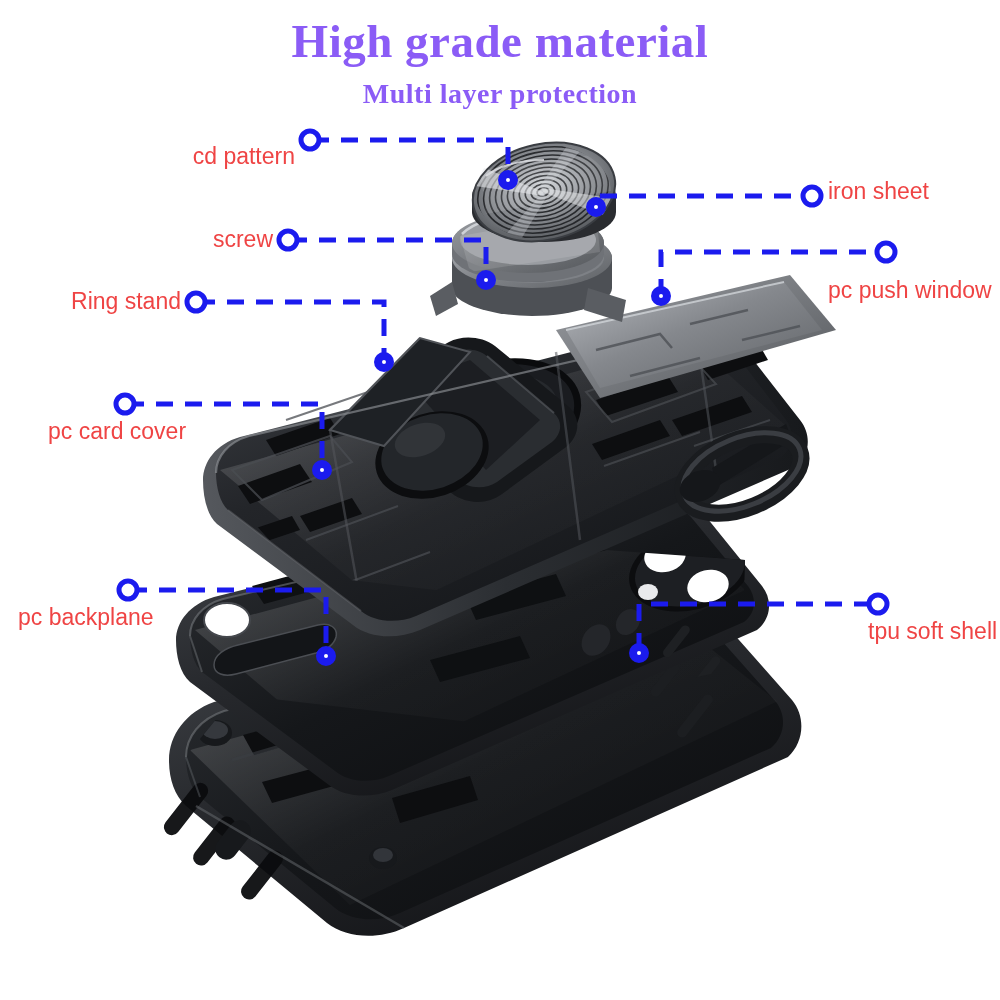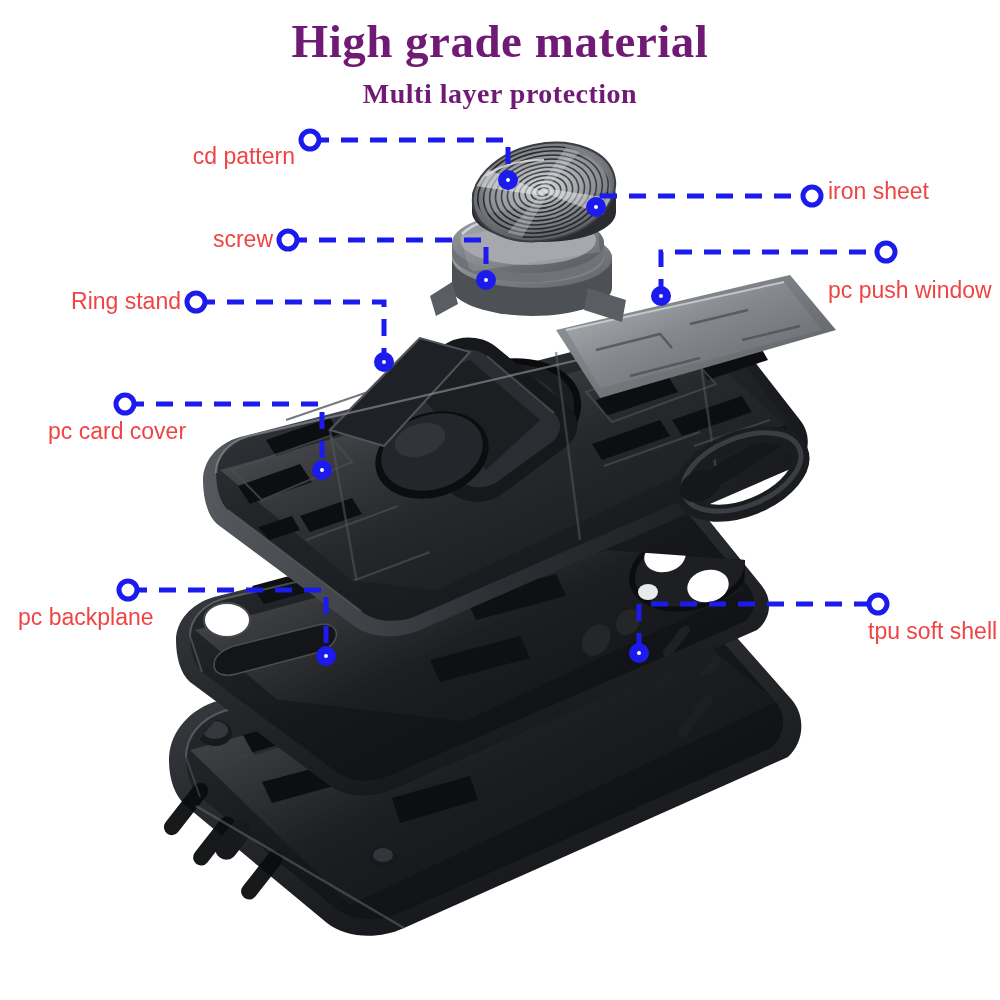--- a/index.html
+++ b/index.html
@@ -2,21 +2,21 @@
 <html><head>
 <meta charset="utf-8">
 <style>
   html,body{margin:0;padding:0;background:#fff;}
   body{width:1000px;height:1000px;overflow:hidden;
        font-family:"Liberation Sans",sans-serif;}
   #stage{position:relative;width:1000px;height:1000px;background:#ffffff;}
 
   
   .title{position:absolute;left:0;width:1000px;text-align:center;
-         font-family:"Liberation Serif",serif;font-weight:700;color:#701a75;
+         font-family:"Liberation Serif",serif;font-weight:700;color:#8b5cf6;
          letter-spacing:.5px;white-space:nowrap;}
   #title-main{top:14px;font-size:47px;}
   #title-sub{top:78px;font-size:28px;}
 
   
   .label{position:absolute;font-family:"Liberation Sans",sans-serif;
          font-size:23px;color:#ef4444;white-space:nowrap;}
   .label.r{text-align:right;}
 
   svg.overlay{position:absolute;left:0;top:0;width:1000px;height:1000px;

